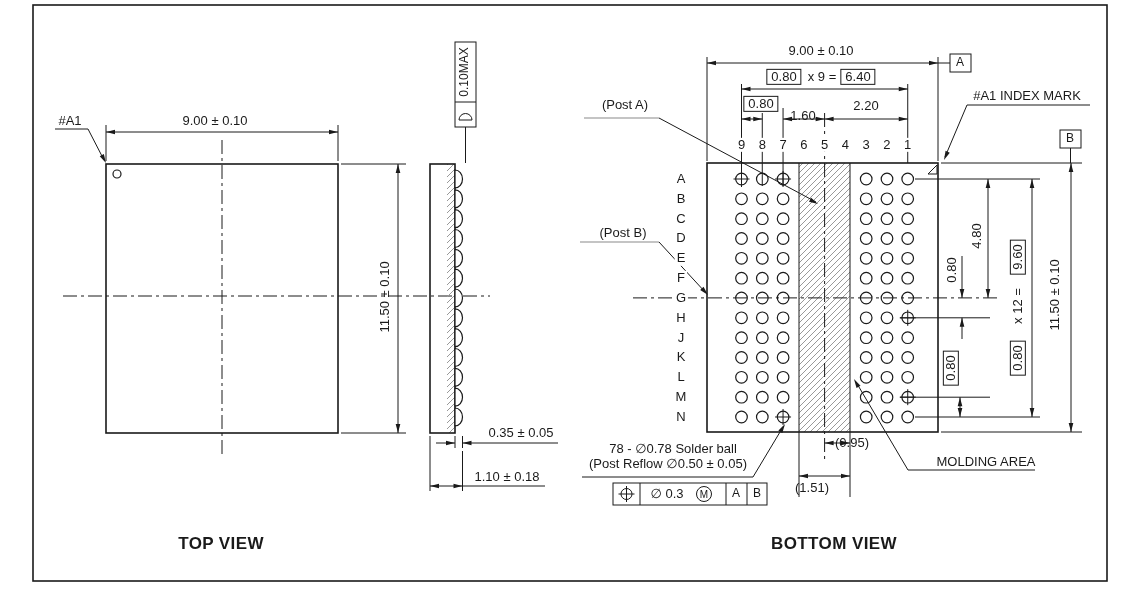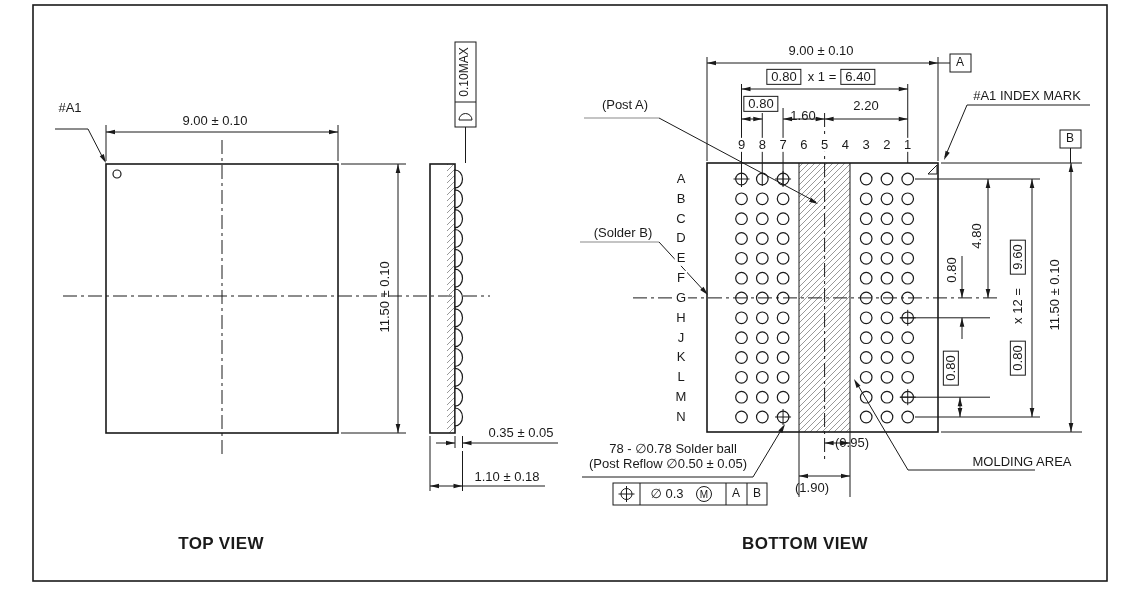--- a/index.html
+++ b/index.html
@@ -250,58 +250,58 @@
         <line x1="640" y1="483" x2="640" y2="505" class="thin"></line>
         <line x1="726" y1="483" x2="726" y2="505" class="thin"></line>
         <line x1="747" y1="483" x2="747" y2="505" class="thin"></line>
         <circle class="thin" cx="626.5" cy="494" r="5.5"></circle>
         <line x1="626.5" y1="486" x2="626.5" y2="502" class="thin"></line>
         <line x1="618.5" y1="494" x2="634.5" y2="494" class="thin"></line>
         <circle class="thin" cx="704" cy="494" r="7.5"></circle>
       </g>
   </svg>
 
-  <div class="t" style="left:70px;top:108px">#A1</div>
+  <div class="t" style="left:70px;top:121px">#A1</div>
   <div class="t" style="left:215px;top:121px">9.00 ± 0.10</div>
   <div class="t rot" style="left:385px;top:297px">11.50 ± 0.10</div>
   <div class="t title" style="left:221px;top:544px">TOP VIEW</div>
 
   <div class="t rot small" style="left:465px;top:72px">0.10MAX</div>
   <div class="t" style="left:521px;top:433px">0.35 ± 0.05</div>
   <div class="t" style="left:507px;top:477px">1.10 ± 0.18</div>
 
   <div class="t" style="left:821px;top:51px">9.00 ± 0.10</div>
   <div class="t boxed" style="left:784px;top:77px">0.80</div>
-  <div class="t" style="left:822px;top:77px">x 1 =</div>
+  <div class="t" style="left:822px;top:77px">x 9 =</div>
   <div class="t boxed" style="left:858px;top:77px">6.40</div>
   <div class="t boxed" style="left:761px;top:104px">0.80</div>
   <div class="t" style="left:803px;top:116px">1.60</div>
   <div class="t" style="left:866px;top:106px">2.20</div>
   <div class="t" style="left:625px;top:105px">(Post A)</div>
-  <div class="t" style="left:623px;top:233px">(Solder B)</div>
+  <div class="t" style="left:623px;top:233px">(Post B)</div>
   <div class="t" style="left:1027px;top:96px">#A1 INDEX MARK</div>
   <div class="t small" style="left:960px;top:63px">A</div>
   <div class="t small" style="left:1070px;top:139px">B</div>
   <div class="t rot" style="left:977px;top:236px">4.80</div>
   <div class="t rot" style="left:952px;top:270px">0.80</div>
   <div class="t rot boxed" style="left:951px;top:368px">0.80</div>
   <div class="t rot boxed" style="left:1018px;top:257px">9.60</div>
   <div class="t rot" style="left:1018px;top:306px">x 12 =</div>
   <div class="t rot boxed" style="left:1018px;top:358px">0.80</div>
   <div class="t rot" style="left:1055px;top:295px">11.50 ± 0.10</div>
   <div class="t" style="left:852px;top:443px">(0.95)</div>
-  <div class="t" style="left:812px;top:488px">(1.90)</div>
-  <div class="t" style="left:1022px;top:462px">MOLDING AREA</div>
+  <div class="t" style="left:812px;top:488px">(1.51)</div>
+  <div class="t" style="left:986px;top:462px">MOLDING AREA</div>
   <div class="t" style="left:673px;top:449px">78 - ∅0.78 Solder ball</div>
   <div class="t" style="left:668px;top:464px">(Post Reflow ∅0.50 ± 0.05)</div>
   <div class="t" style="left:667px;top:494px">∅ 0.3</div>
   <div class="t" style="left:704px;top:494px;font-size:10px">M</div>
   <div class="t small" style="left:736px;top:494px">A</div>
   <div class="t small" style="left:757px;top:494px">B</div>
-  <div class="t title" style="left:805px;top:544px">BOTTOM VIEW</div>
+  <div class="t title" style="left:834px;top:544px">BOTTOM VIEW</div>
 <div class="t lbl" style="left: 741.5px; top: 144.5px;">9</div>
     <div class="t lbl" style="left: 762.28px; top: 144.5px;">8</div>
     <div class="t lbl" style="left: 783.06px; top: 144.5px;">7</div>
     <div class="t lbl" style="left: 803.84px; top: 144.5px;">6</div>
     <div class="t lbl" style="left: 824.62px; top: 144.5px;">5</div>
     <div class="t lbl" style="left: 845.4px; top: 144.5px;">4</div>
     <div class="t lbl" style="left: 866.18px; top: 144.5px;">3</div>
     <div class="t lbl" style="left: 886.96px; top: 144.5px;">2</div>
     <div class="t lbl" style="left: 907.74px; top: 144.5px;">1</div>
     <div class="t lbl" style="left: 681px; top: 179px;">A</div>

